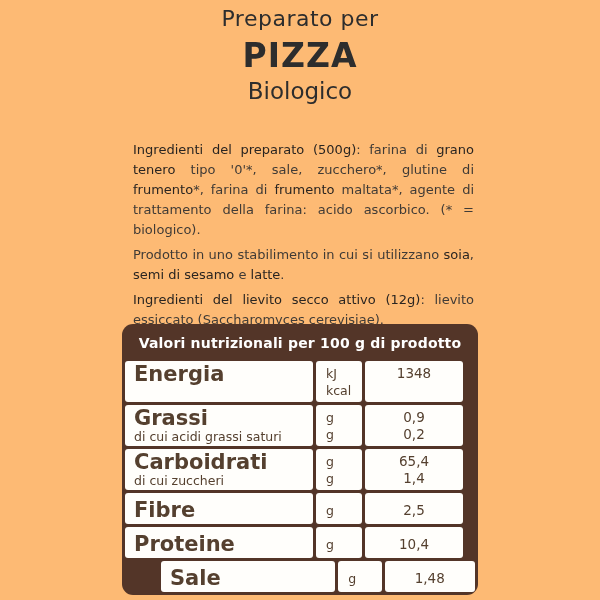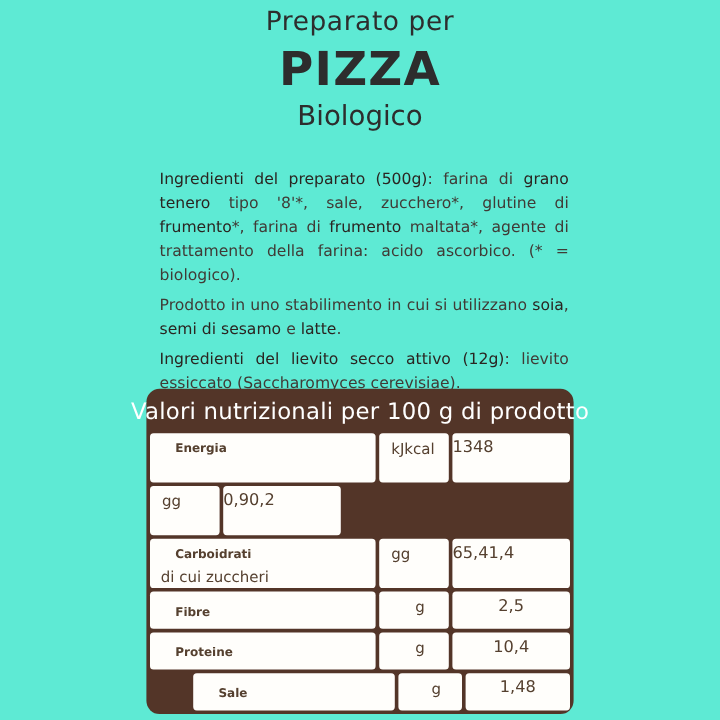--- a/index.html
+++ b/index.html
@@ -10,96 +10,100 @@
   }
   *{margin:0;padding:0;box-sizing:border-box;}
   html,body{width:600px;height:600px;}
   body{
     background:#ffffff;
     font-family:"DejaVu Sans", sans-serif;
     color:var(--body-text);
     position:relative;
     overflow:hidden;
   }
-  .label-sheet{position:absolute;inset:0;background:#5eead4;}
+  .label-sheet{position:absolute;inset:0;background:#fdba74;}
 
   
   .title-block{position:absolute;top:6px;left:0;width:600px;text-align:center;color:var(--title-text);}
   .kicker{font-size:22px;letter-spacing:0.5px;font-weight:400;}
-  .main-title{font-size:39px;font-weight:600;letter-spacing:1px;margin-top:8px;line-height:1.05;}
+  .main-title{font-size:33px;font-weight:600;letter-spacing:1px;margin-top:8px;line-height:1.05;}
   .subtitle{font-size:23px;font-weight:400;margin-top:4px;}
 
   
   .ingredients{
     position:absolute;left:133px;top:140px;width:341px;
     font-size:13px;line-height:20px;text-align:justify;color:var(--body-text);
   }
   .ing-para{margin-bottom:5px;}
   .ingredients .bold{font-weight:400;color:#2a2521;}
 
   
   .nutrition{
     position:absolute;left:122px;top:324px;width:356px;
     background:var(--brown);
     border-radius:11px;
     padding:0 3px 3px 3px;
   }
   .nutrition-header{
     height:37px;display:flex;align-items:center;justify-content:center;
-    color:#ffffff;font-size:19px;font-weight:400;letter-spacing:0.2px;
+    color:#ffffff;font-size:14px;font-weight:700;letter-spacing:0.2px;
     white-space:nowrap;
   }
   .nrow{display:flex;gap:3px;margin-bottom:3px;height:31px;}
   .nrow:last-child{margin-bottom:0;padding-left:36px;}
   .nrow.tall{height:41px;}
   .cell{background:#fffefb;border-radius:3px;color:var(--table-text);overflow:hidden;}
   .label-cell{width:188px;padding:4px 0 0 9px;display:flex;flex-direction:column;justify-content:center;}
   .nrow.tall .label-cell{justify-content:flex-start;}
-  .nlabel{font-size:10px;font-weight:600;line-height:19px;margin-left:12px;}
+  .nlabel{font-size:21px;font-weight:600;line-height:19px;}
   .nsub{font-size:12.5px;line-height:17px;}
-  .unit-cell{width:58px;padding:4px 0 0 10px;font-size:12.5px;line-height:17px;
-    display:flex;flex-direction:row;justify-content:center;}
+  .unit-cell{width:46px;padding:4px 0 0 10px;font-size:12.5px;line-height:17px;
+    display:flex;flex-direction:column;justify-content:center;}
   .nrow.tall .unit-cell{justify-content:flex-start;}
   .value-cell{width:98px;padding-top:4px;font-size:13.5px;line-height:17px;text-align:center;
-    display:flex;justify-content:center;}
+    display:flex;flex-direction:column;justify-content:center;}
   .nrow.tall .value-cell{justify-content:flex-start;}
 </style>
 </head>
 <body>
 
 <div class="label-sheet">
 
   <div class="title-block">
     <div class="kicker">Preparato per</div>
     <div class="main-title">PIZZA</div>
     <div class="subtitle">Biologico</div>
   </div>
 
   <div class="ingredients">
-      <p class="ing-para"><span class="bold">Ingredienti del preparato (500g)</span><span>: farina di </span><span class="bold">grano tenero</span><span> tipo '8'*, sale, zucchero*, glutine di </span><span class="bold">frumento</span><span>*, farina di </span><span class="bold">frumento</span><span> maltata*, agente di trattamento della farina: acido ascorbico. (* = biologico).</span></p>
+      <p class="ing-para"><span class="bold">Ingredienti del preparato (500g)</span><span>: farina di </span><span class="bold">grano tenero</span><span> tipo '0'*, sale, zucchero*, glutine di </span><span class="bold">frumento</span><span>*, farina di </span><span class="bold">frumento</span><span> maltata*, agente di trattamento della farina: acido ascorbico. (* = biologico).</span></p>
       <p class="ing-para"><span>Prodotto in uno stabilimento in cui si utilizzano </span><span class="bold">soia</span><span>, </span><span class="bold">semi di sesamo</span><span> e </span><span class="bold">latte</span><span>.</span></p>
       <p class="ing-para"><span class="bold">Ingredienti del lievito secco attivo (12g)</span><span>: lievito essiccato (Saccharomyces cerevisiae).</span></p>
     </div>
 
   <div class="nutrition">
     <div class="nutrition-header">Valori nutrizionali per 100 g di prodotto</div>
     <div>
         <div class="nrow tall">
           <div class="cell label-cell">
             <div class="nlabel">Energia</div>
           </div>
           <div class="cell unit-cell">
             <div>kJ</div>
             <div>kcal</div>
           </div>
           <div class="cell value-cell">
             <div>1348</div>
           </div>
         </div>
         <div class="nrow tall">
+          <div class="cell label-cell">
+            <div class="nlabel">Grassi</div>
+            <div class="nsub">di cui acidi grassi saturi</div>
+          </div>
           <div class="cell unit-cell">
             <div>g</div>
             <div>g</div>
           </div>
           <div class="cell value-cell">
             <div>0,9</div>
             <div>0,2</div>
           </div>
         </div>
         <div class="nrow tall">

